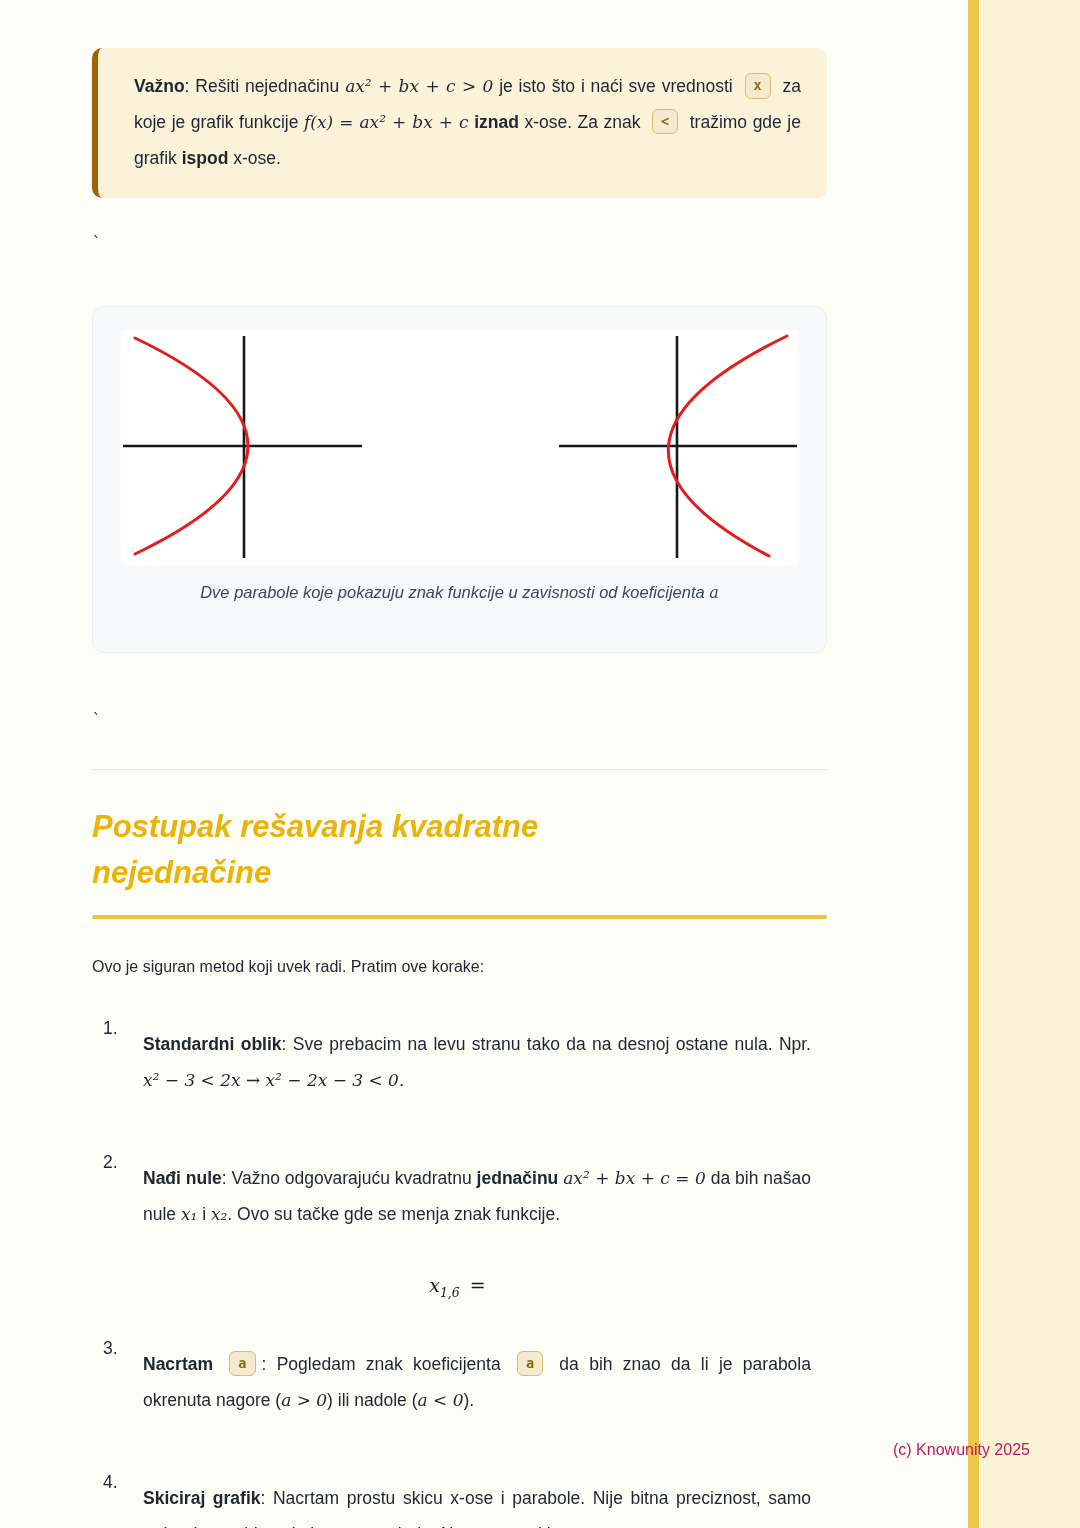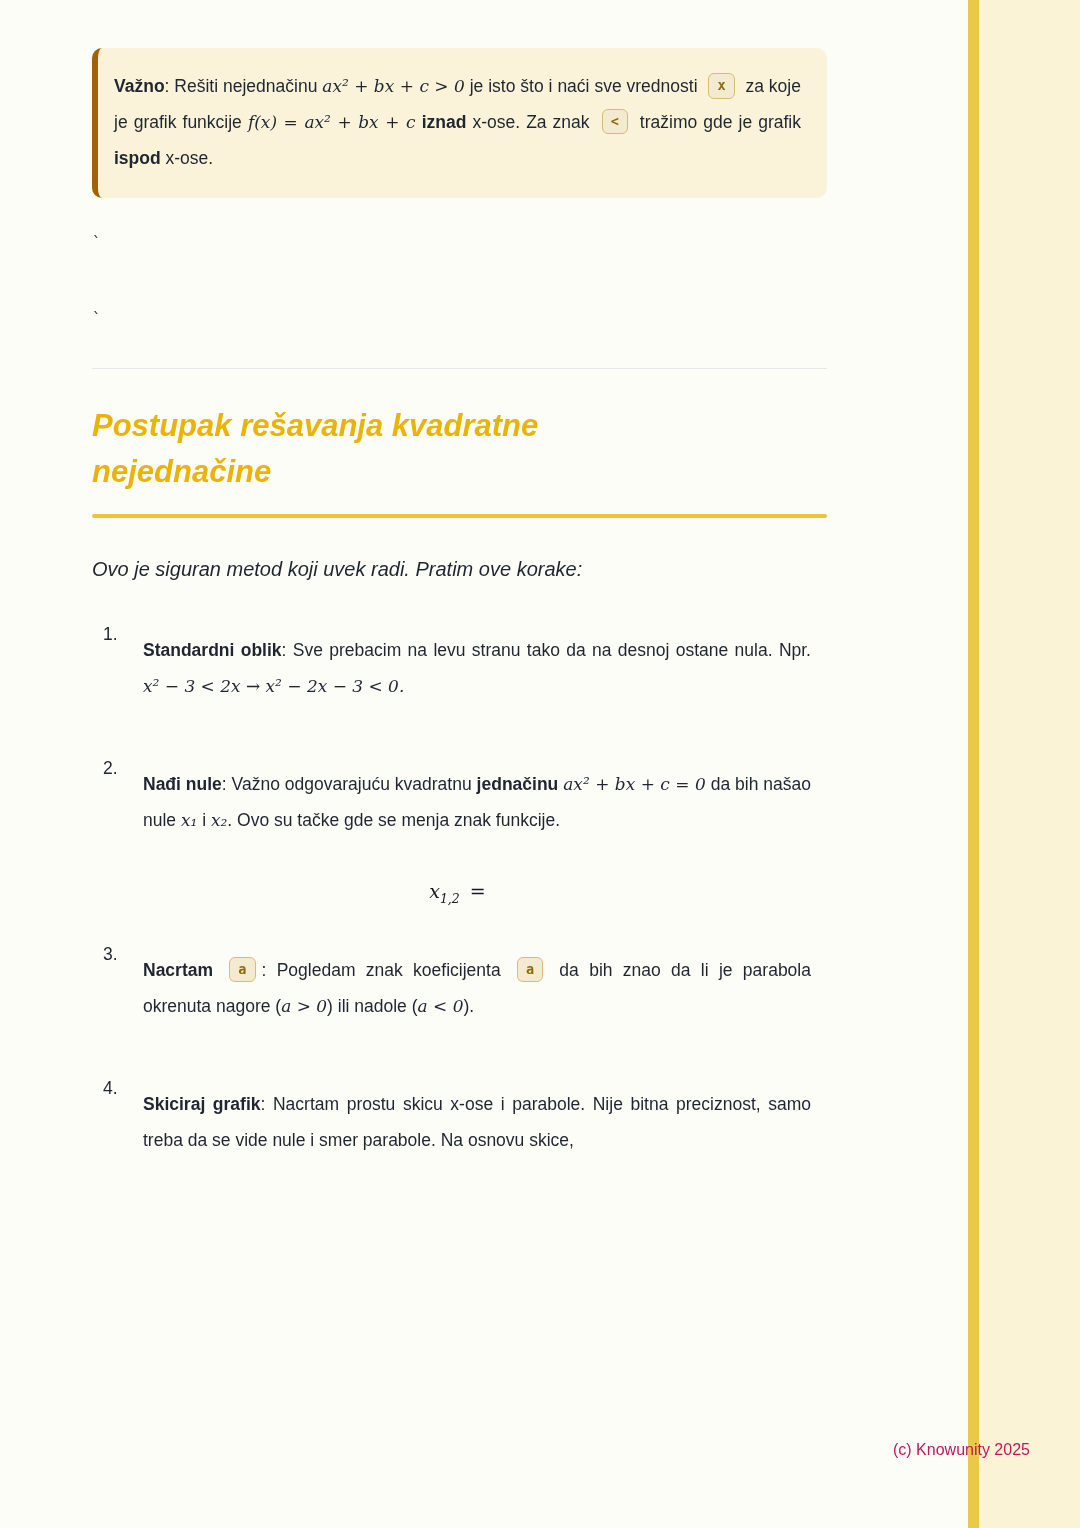--- a/index.html
+++ b/index.html
@@ -5,21 +5,21 @@
   html,body{margin:0;padding:0;}
   body{background:#fdfdf8;font-family:"Liberation Sans",sans-serif;}
   .page{position:relative;width:1080px;height:1528px;overflow:hidden;background:#fdfdf8;color:#232a36;}
 
   .margin-stripe{position:absolute;top:0;bottom:0;left:968px;width:11px;background:#e9c84a;}
   .margin-area{position:absolute;top:0;bottom:0;left:979px;right:0;background:#fbf3d6;}
 
   .content{position:absolute;left:92px;top:0;width:735px;}
 
   .callout{margin-top:48px;background:#faf3da;border-left:6px solid #a16207;border-radius:10px;
-           padding:21px 26px 21px 16px;box-sizing:border-box;}
+           padding:21px 26px 21px 36px;box-sizing:border-box;}
   .callout-text{margin:0;font-size:17.5px;line-height:2.05;text-align:justify;color:#1f2630;}
 
   .seg-b{font-weight:700;}
   .seg-m{font-family:"DejaVu Serif",serif;font-style:italic;font-size:0.97em;}
   .seg-badge{display:inline-block;font-family:"DejaVu Sans Mono","Liberation Mono",monospace;
              font-size:13.5px;line-height:1;padding:5px 8px;background:#f4ead0;border:1px solid #d8bc74;
              border-radius:6px;color:#8a6a0a;font-weight:700;margin:0 6px;vertical-align:2px;}
 
   .stray{font-family:"DejaVu Sans Mono","Liberation Mono",monospace;font-size:15px;color:#2b313d;height:18px;}
   .stray-1{margin-top:36px;}
@@ -31,21 +31,21 @@
   .figure-canvas svg{display:block;}
   .axis{stroke:#17181a;stroke-width:2.6;}
   .curve{fill:none;stroke-width:3;stroke-linecap:round;}
   .figure-caption{margin-top:18px;text-align:center;font-style:italic;font-size:16.5px;color:#3f4654;}
 
   .divider{border:none;border-top:1px solid #e5e7eb;margin:40px 0 0 0;}
 
   .heading{margin:34px 0 0 0;font-size:31px;line-height:1.5;font-weight:700;color:#eab308;max-width:570px;font-style:italic;}
   .heading-bar{margin-top:18px;height:4px;background:#efc339;border-radius:2px;}
 
-  .intro{margin:34px 0 0 0;font-size:20px;line-height:1.7;color:#1f2630;font-style:italic;}
+  .intro{margin:34px 0 0 0;font-size:16px;line-height:1.7;color:#1f2630;}
 
   .steps{margin-top:6px;}
   .step{display:flex;margin-top:30px;padding-left:11px;font-size:17.5px;line-height:2.06;color:#1f2630;}
   .step-num{flex:0 0 24px;}
   .step-body{flex:1;text-align:justify;margin:16px;}
 
   .formula{margin:26px auto 0 auto;display:flex;justify-content:center;align-items:center;
            font-family:"DejaVu Serif",serif;font-style:italic;font-size:19px;color:#14181f;}
   .f-sub{font-size:12.5px;}
   .f-eq{margin:0 4px;}
@@ -65,20 +65,33 @@
   <div class="margin-area"></div>
 
   <div class="content">
 
     <aside class="callout">
       <p class="callout-text"><span class="seg-b">Važno</span><span>: Rešiti nejednačinu </span><span class="seg-m">ax² + bx + c &gt; 0</span><span> je isto što i naći sve vrednosti </span><span class="seg-badge">x</span><span> za koje je grafik funkcije </span><span class="seg-m">f(x) = ax² + bx + c</span><span> </span><span class="seg-b">iznad</span><span> x-ose. Za znak </span><span class="seg-badge">&lt;</span><span> tražimo gde je grafik </span><span class="seg-b">ispod</span><span> x-ose.</span></p>
     </aside>
 
     <div class="stray stray-1">`</div>
 
+    <figure class="figure-card" style="margin-left:0;margin-right:0;">
+      <div class="figure-canvas">
+        <svg width="677" height="235" viewBox="0 0 677 235">
+          <line class="axis" x1="123" y1="6" x2="123" y2="228"></line>
+          <line class="axis" x1="2" y1="116" x2="241" y2="116"></line>
+          <path class="curve" d="M 14 8 Q 240 116 14 224" stroke="#e11d1d"></path>
+          <line class="axis" x1="556" y1="6" x2="556" y2="228"></line>
+          <line class="axis" x1="438" y1="116" x2="676" y2="116"></line>
+          <path class="curve" d="M 666 6 Q 438 116 648 226" stroke="#e11d1d"></path>
+        </svg>
+      </div>
+      <figcaption class="figure-caption"><span>Dve parabole koje pokazuju znak funkcije u zavisnosti od koeficijenta </span><span class="seg-m">a</span></figcaption>
+    </figure>
 
     <div class="stray stray-2">`</div>
 
     <hr class="divider">
 
     <h1 class="heading">Postupak rešavanja kvadratne nejednačine</h1>
     <div class="heading-bar"></div>
 
     <p class="intro">Ovo je siguran metod koji uvek radi. Pratim ove korake:</p>
 
@@ -89,21 +102,21 @@
         <p class="step-body"><span class="seg-b">Standardni oblik</span><span>: Sve prebacim na levu stranu tako da na desnoj ostane nula. Npr. </span><span class="seg-m">x² − 3 &lt; 2x → x² − 2x − 3 &lt; 0.</span></p>
       </div>
 
       <div class="step">
         <span class="step-num">2.</span>
         <p class="step-body"><span class="seg-b">Nađi nule</span><span>: Važno odgovarajuću kvadratnu </span><span class="seg-b">jednačinu</span><span> </span><span class="seg-m">ax² + bx + c = 0</span><span> da bih našao nule </span><span class="seg-m">x₁</span><span> i </span><span class="seg-m">x₂</span><span>. Ovo su tačke gde se menja znak funkcije.</span></p>
       </div>
 
       <div class="formula">
         <span>
-          <span>x</span><sub class="f-sub">1,2</sub>
+          <span>x</span><sub class="f-sub">1,6</sub>
           <span class="f-eq">=</span>
         </span>
       </div>
 
       <div class="step">
         <span class="step-num">3.</span>
         <p class="step-body"><span class="seg-b">Nacrtam</span><span> </span><span class="seg-badge">a</span><span>: Pogledam znak koeficijenta </span><span class="seg-badge">a</span><span> da bih znao da li je parabola okrenuta nagore (</span><span class="seg-m">a &gt; 0</span><span>) ili nadole (</span><span class="seg-m">a &lt; 0</span><span>).</span></p>
       </div>
 
       <div class="step">

